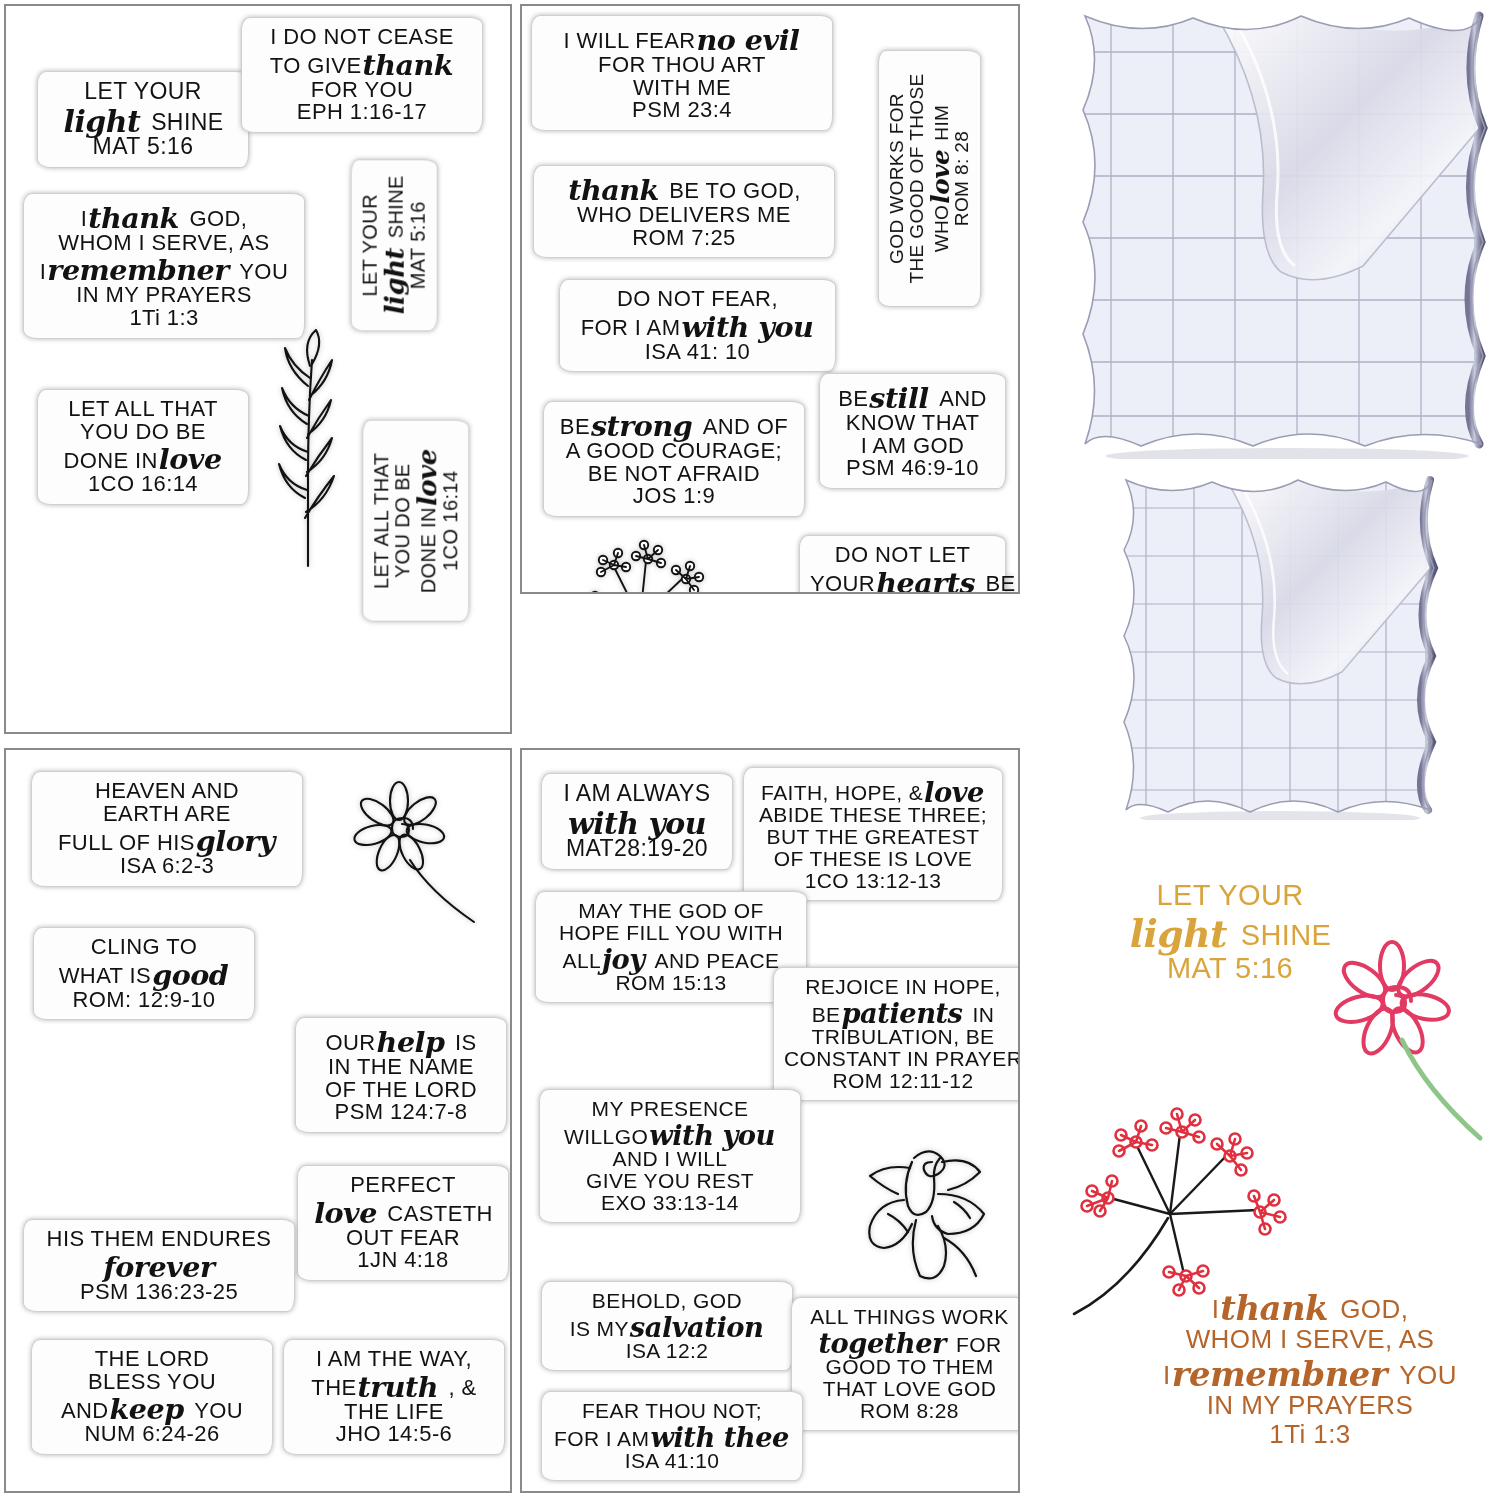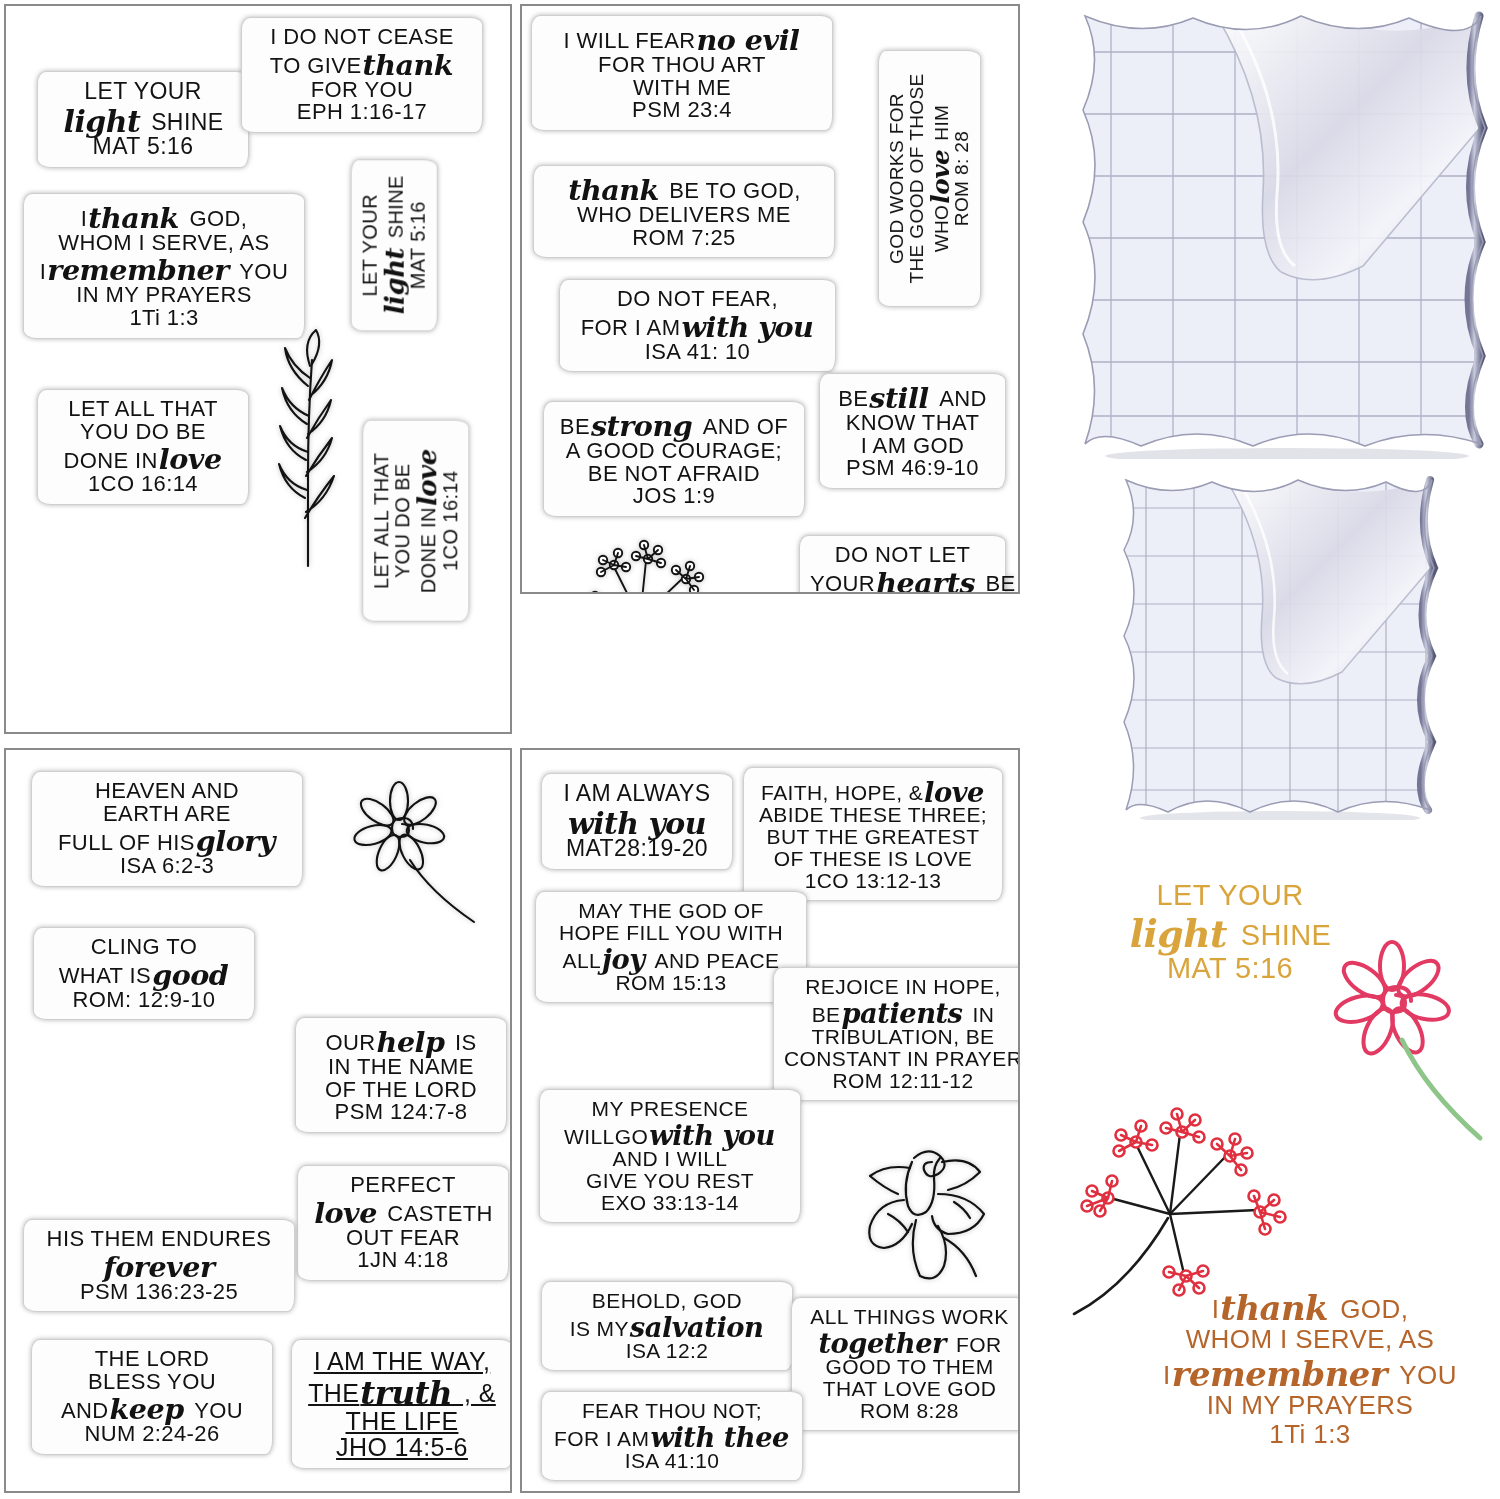--- a/index.html
+++ b/index.html
@@ -340,25 +340,25 @@
           <span class="ln"><span class="cap">PSM 136:23-25</span></span>
         </span>
       </div>
 
     <div class="stamp" style="left:36px;top:598px;font-size:22px;width:220px;">
         <span class="bg"></span>
         <span class="tx">
           <span class="ln"><span class="cap">THE LORD</span></span>
           <span class="ln"><span class="cap">BLESS YOU</span></span>
           <span class="ln"><span class="cap">AND</span><span class="scr">keep </span><span class="cap"> YOU</span></span>
-          <span class="ln"><span class="cap">NUM 2:24-26</span></span>
-        </span>
-      </div>
-
-    <div class="stamp" style="left:296px;top:598px;font-size:25px;width:200px;text-decoration:underline;">
+          <span class="ln"><span class="cap">NUM 6:24-26</span></span>
+        </span>
+      </div>
+
+    <div class="stamp" style="left:288px;top:598px;font-size:22px;width:200px;">
         <span class="bg"></span>
         <span class="tx">
           <span class="ln"><span class="cap">I AM THE WAY,</span></span>
           <span class="ln"><span class="cap">THE</span><span class="scr">truth </span><span class="cap">, &amp;</span></span>
           <span class="ln"><span class="cap">THE LIFE</span></span>
           <span class="ln"><span class="cap">JHO 14:5-6</span></span>
         </span>
       </div>
 
     <div class="art" style="left:338px;top:30px;width:140px;height:150px;">

